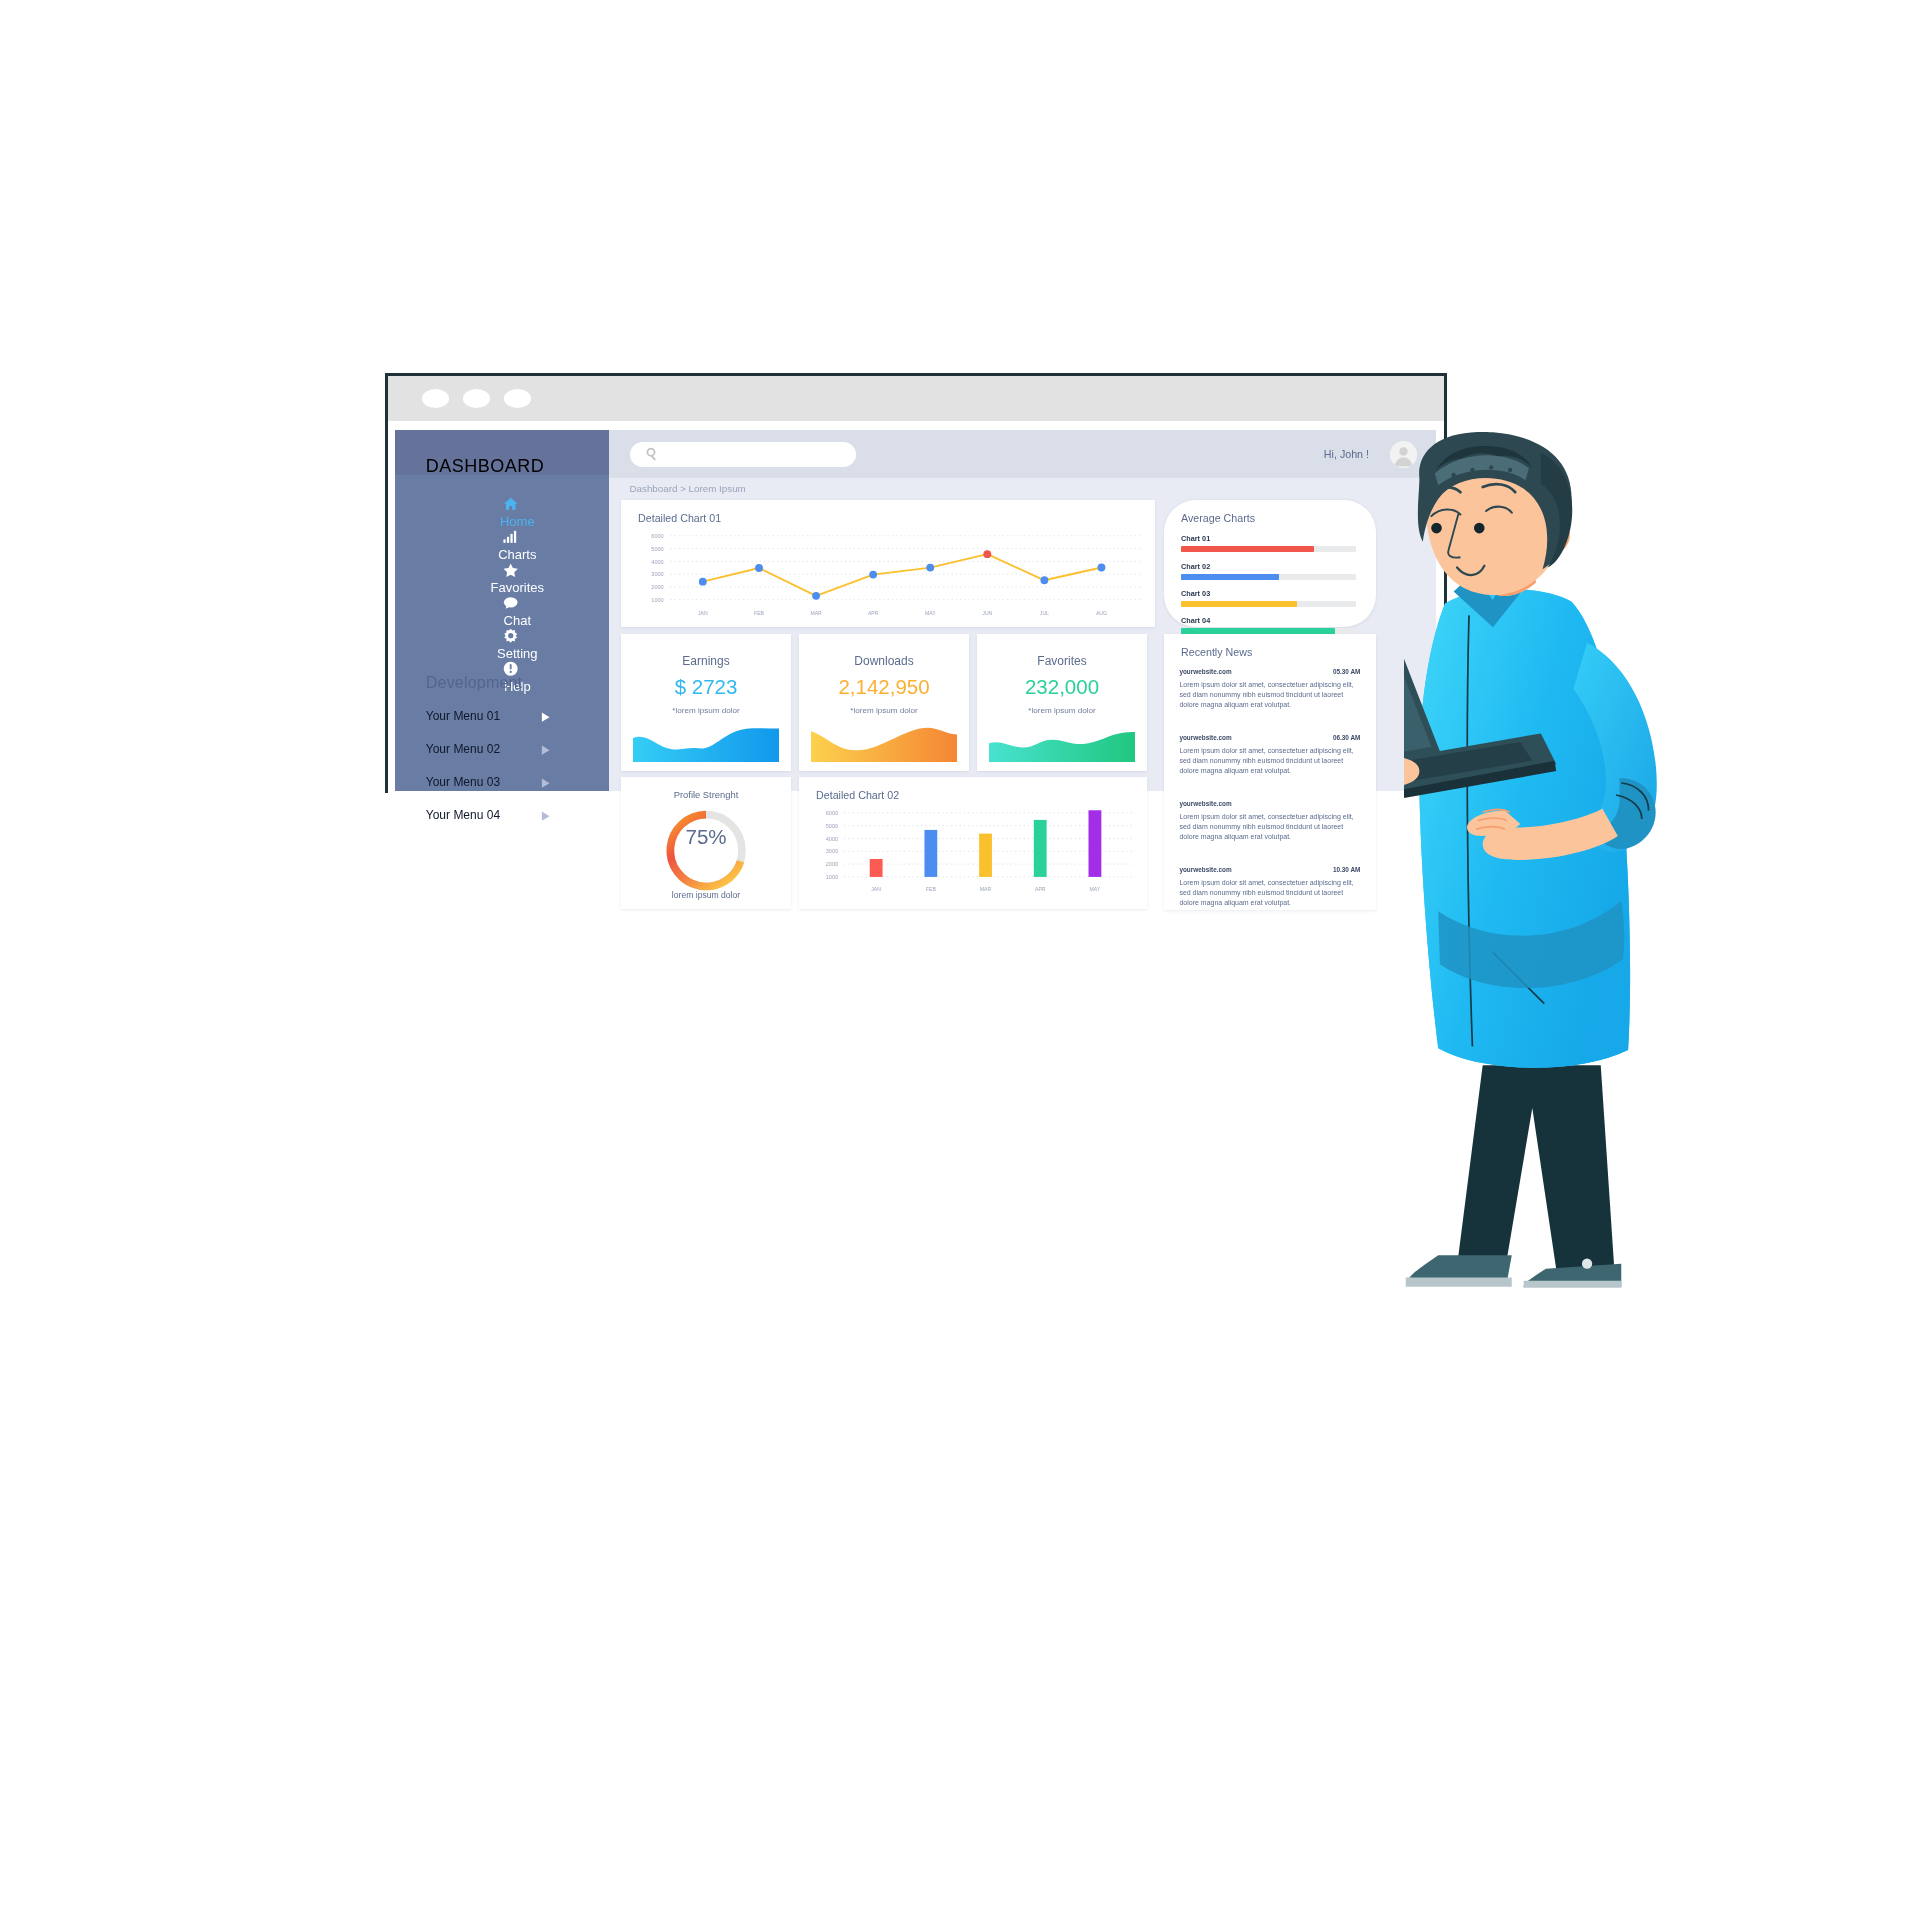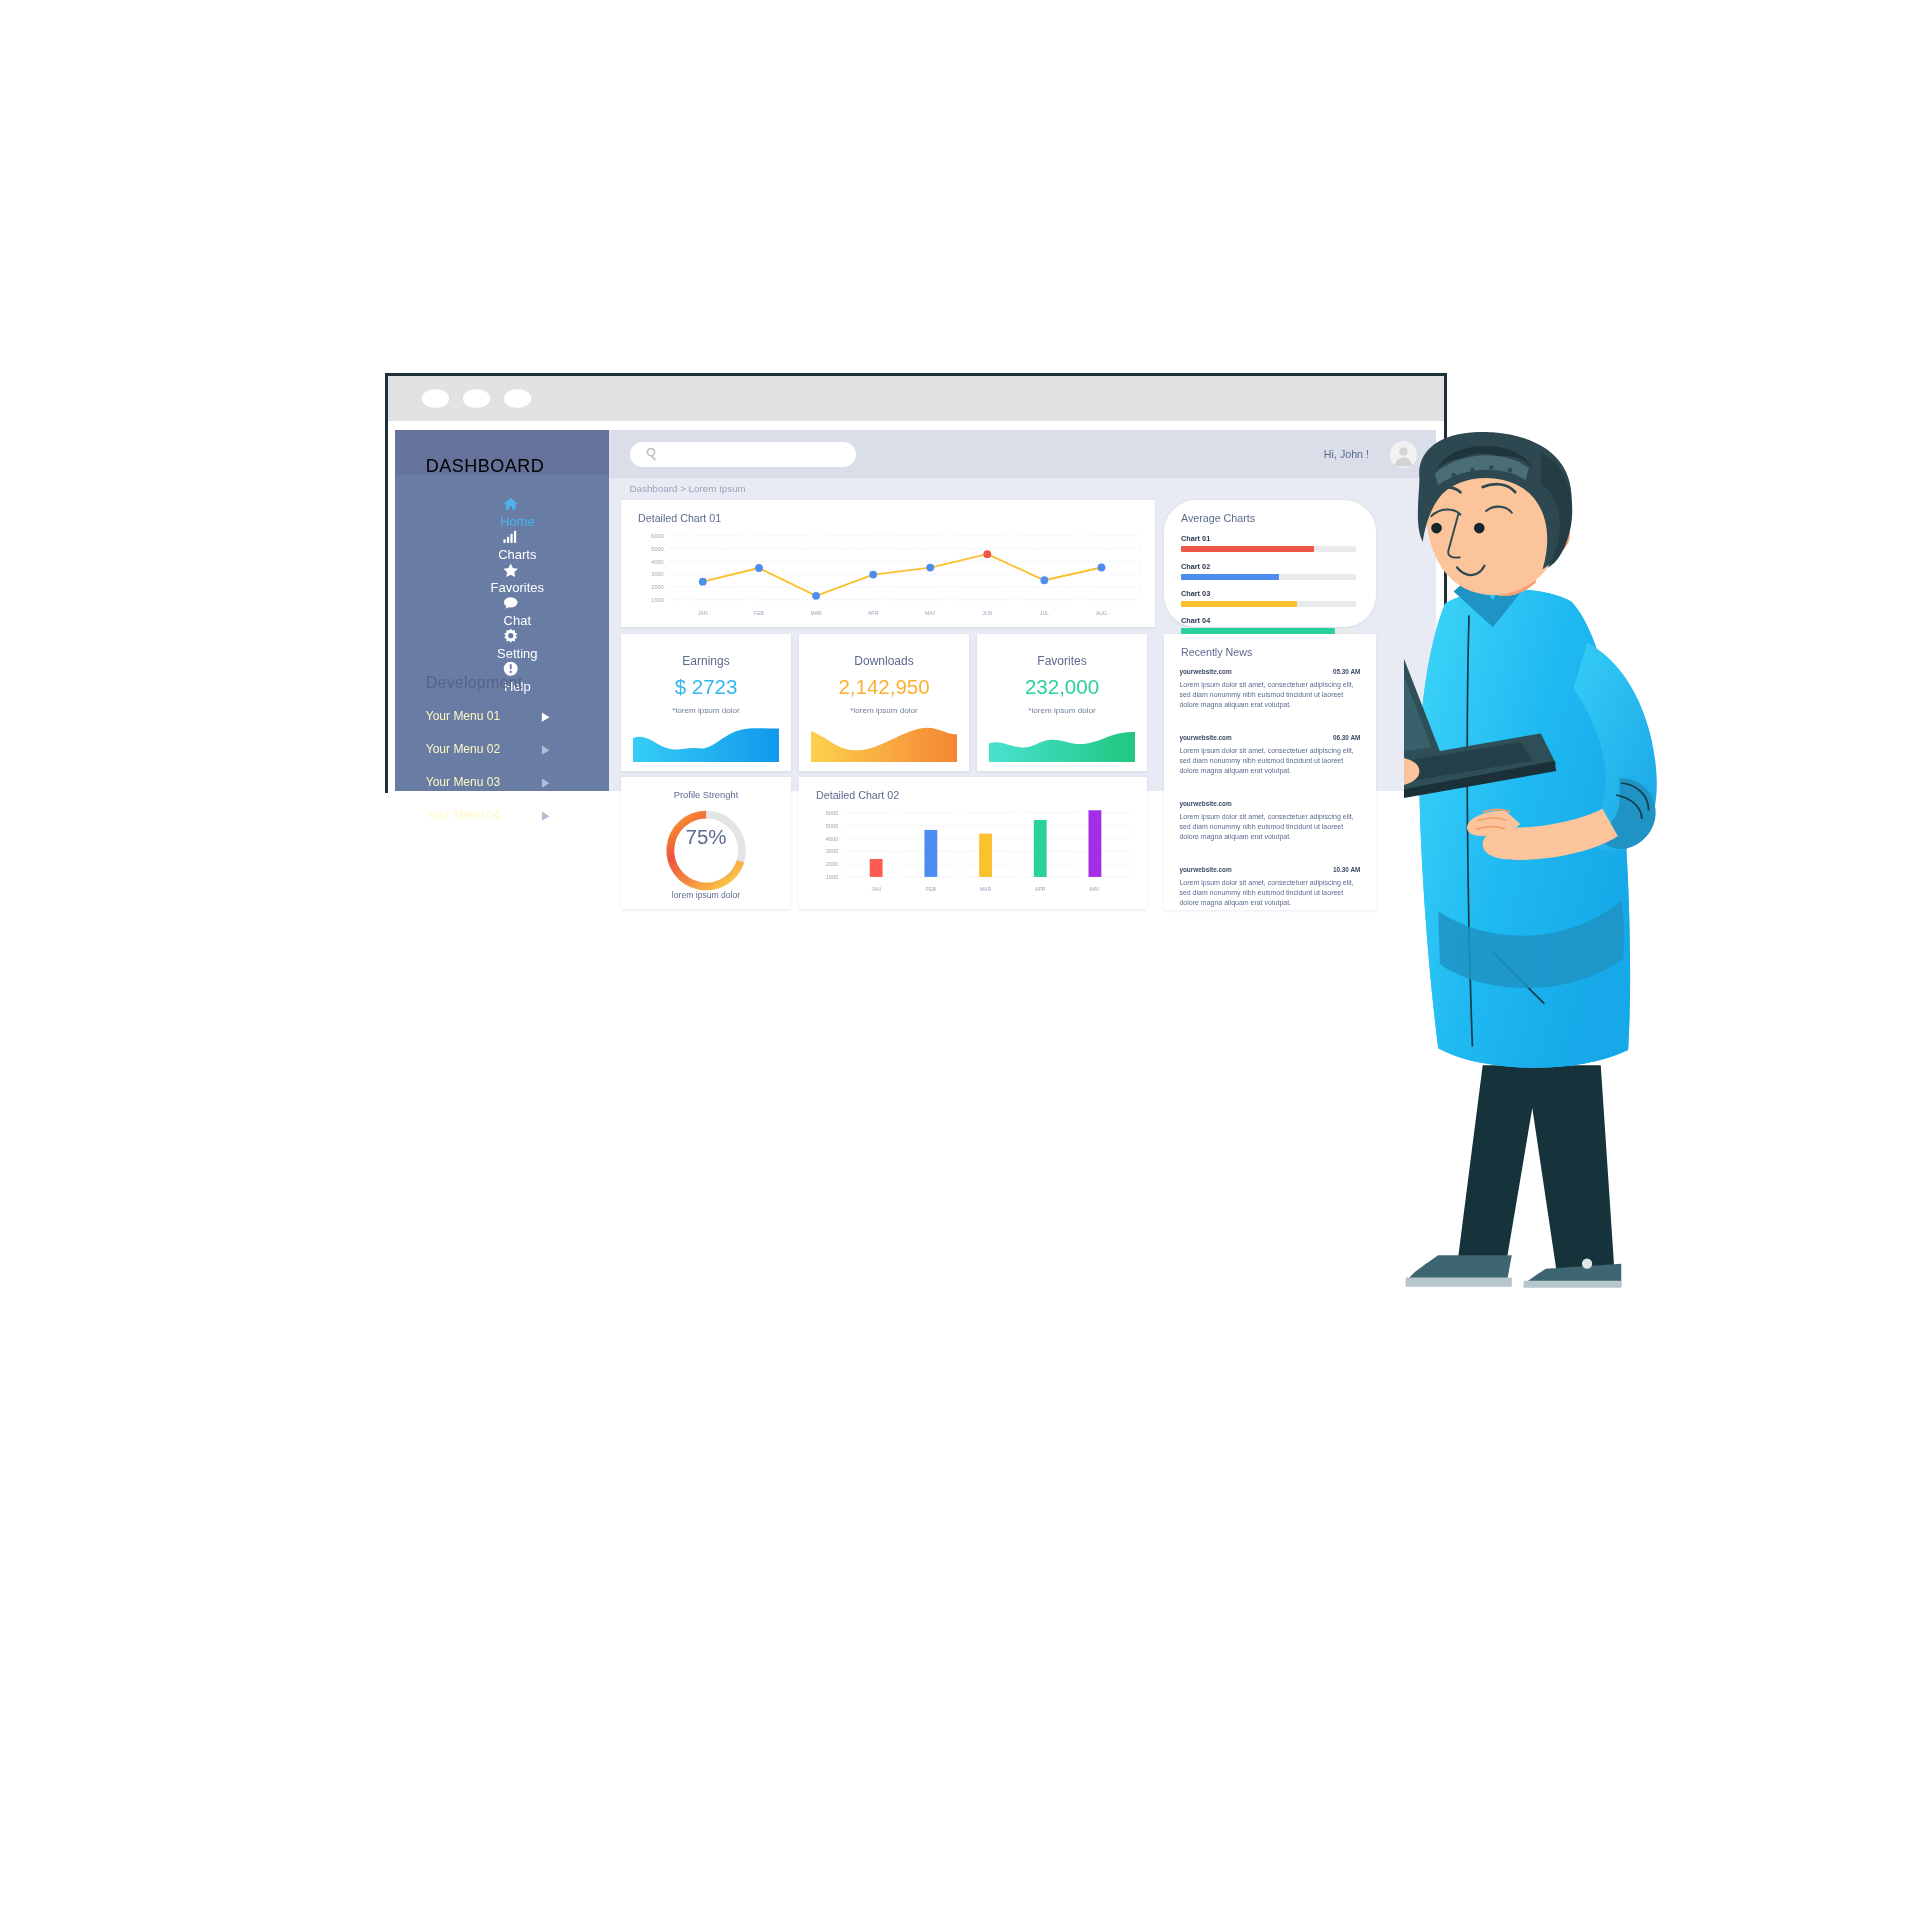--- a/index.html
+++ b/index.html
@@ -57,21 +57,21 @@
 
   .sec-title{
     position:absolute;left:31px;top:244px;
     font-size:16px;color:#55648C;letter-spacing:0.2px;
   }
   .submenu{position:absolute;left:0;top:270px;width:100%;}
   .sub-item{
     position:relative;height:33px;display:flex;align-items:center;
     padding-left:31px;box-sizing:border-box;
   }
-  .sub-label{font-size:12px;color:#fef9c3;white-space:nowrap;}
+  .sub-label{font-size:12px;color:#0f172a;white-space:nowrap;}
   .sub-arrow{position:absolute;left:146px;top:12px;}
   .sub-arrow svg{display:block;}
 
   
   .main{
     position:absolute;left:221px;top:8.6px;width:827px;height:361px;
     background:#e8ebf4;
   }
   .topbar{
     position:absolute;left:0;top:0;width:100%;height:48px;

